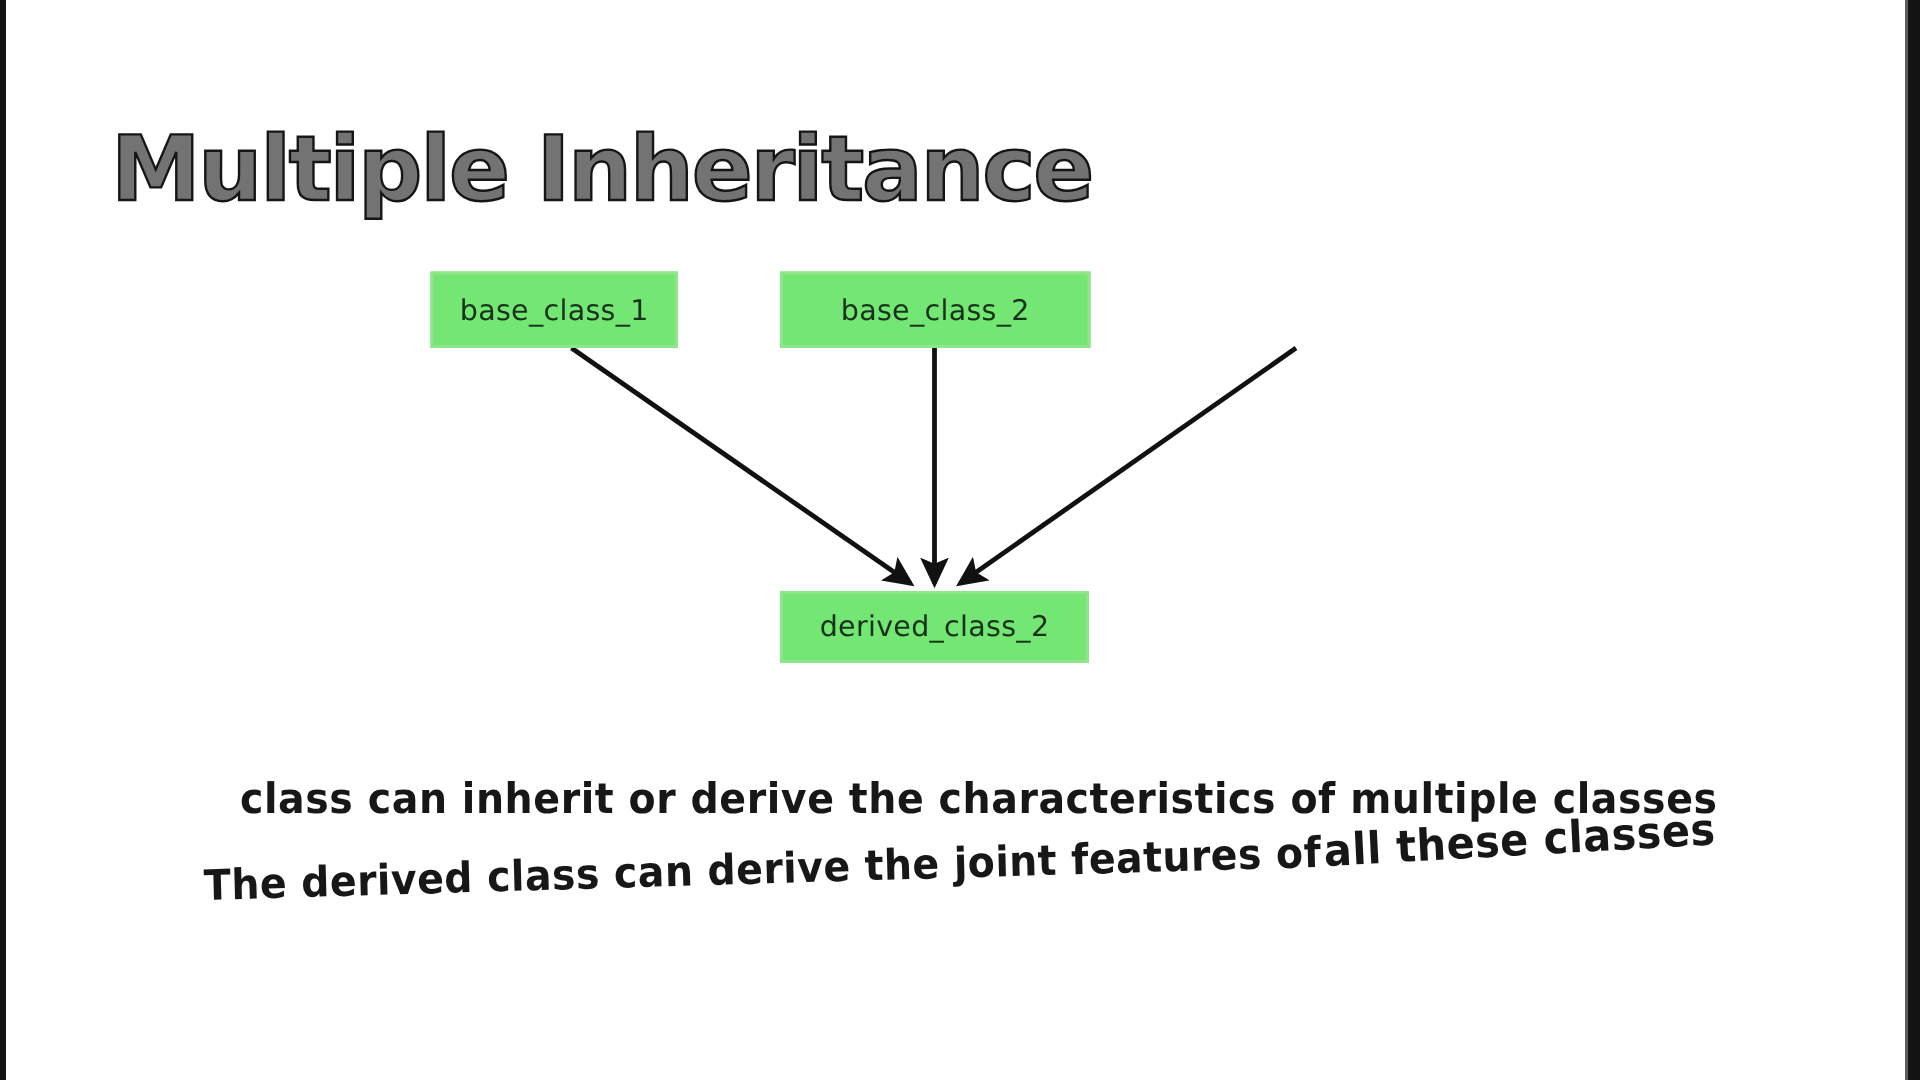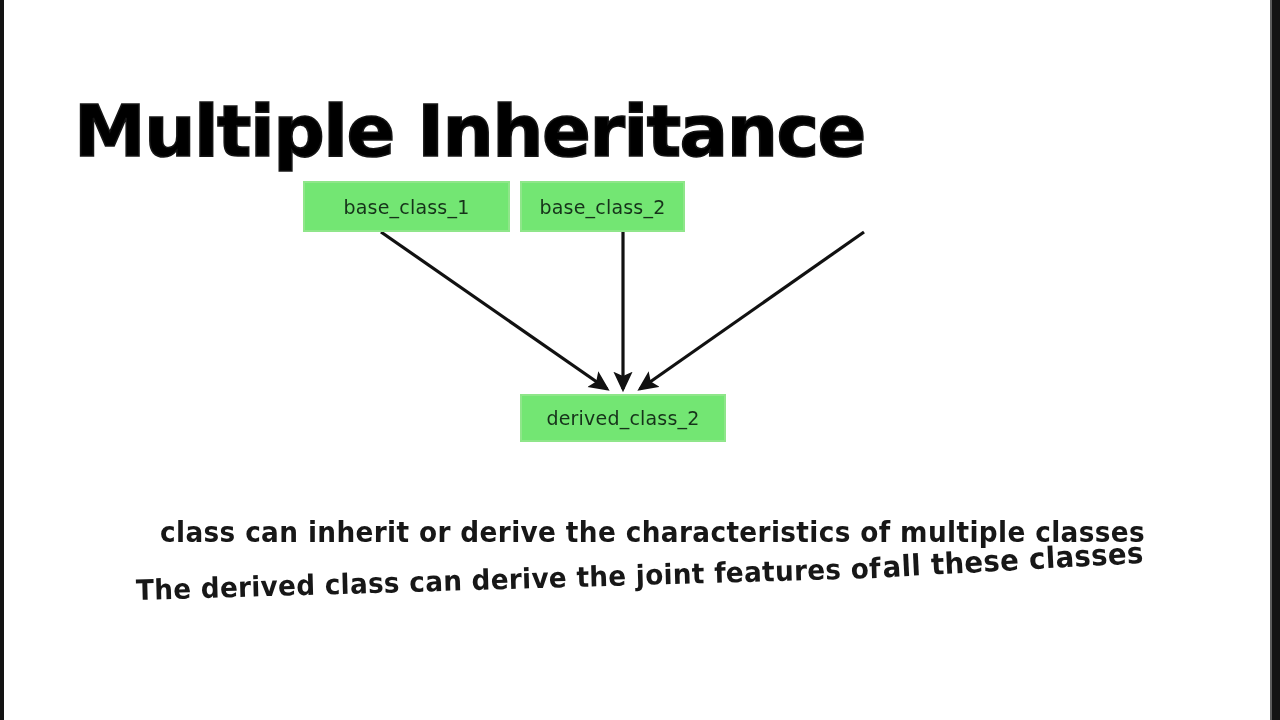--- a/index.html
+++ b/index.html
@@ -34,27 +34,27 @@
   .edge-strip.right-inner {
     right: 8px;
     width: 2px;
     background: #5c5c5c;
   }
 
   
   #title {
     position: absolute;
     left: 74px;
-    top: 40px;
+    top: 30px;
     font-family: "DejaVu Sans", sans-serif;
-    font-size: 72px;
+    font-size: 60px;
     line-height: 86px;
     font-weight: 700;
     letter-spacing: -1.5px;
-    color: #000000;
+    color: #737373;
     white-space: nowrap;
     -webkit-text-stroke: 1.6px #151515;
   }
 
   
   #diagram {
     position: absolute;
     left: 0;
     top: 0;
     width: 1280px;
@@ -69,22 +69,22 @@
     display: flex;
     align-items: center;
     justify-content: center;
     color: #16331a;
     font-family: "DejaVu Sans", sans-serif;
     font-size: 19px;
     letter-spacing: 0.2px;
     white-space: nowrap;
   }
 
-  #node-base-1 { left: 303px; top: 181px; width: 207px; height: 51px; }
-  #node-base-2 { left: 520px; top: 181px; width: 165px; height: 51px; }
+  #node-base-1 { left: 287px; top: 181px; width: 165px; height: 51px; }
+  #node-base-2 { left: 520px; top: 181px; width: 207px; height: 51px; }
   #node-base-3 { left: 751px; top: 181px; width: 206px; height: 51px; }
   #node-derived { left: 520px; top: 394px; width: 206px; height: 48px; }
 
   #arrows {
     position: absolute;
     left: 0;
     top: 0;
     width: 1280px;
     height: 720px;
     pointer-events: none;

